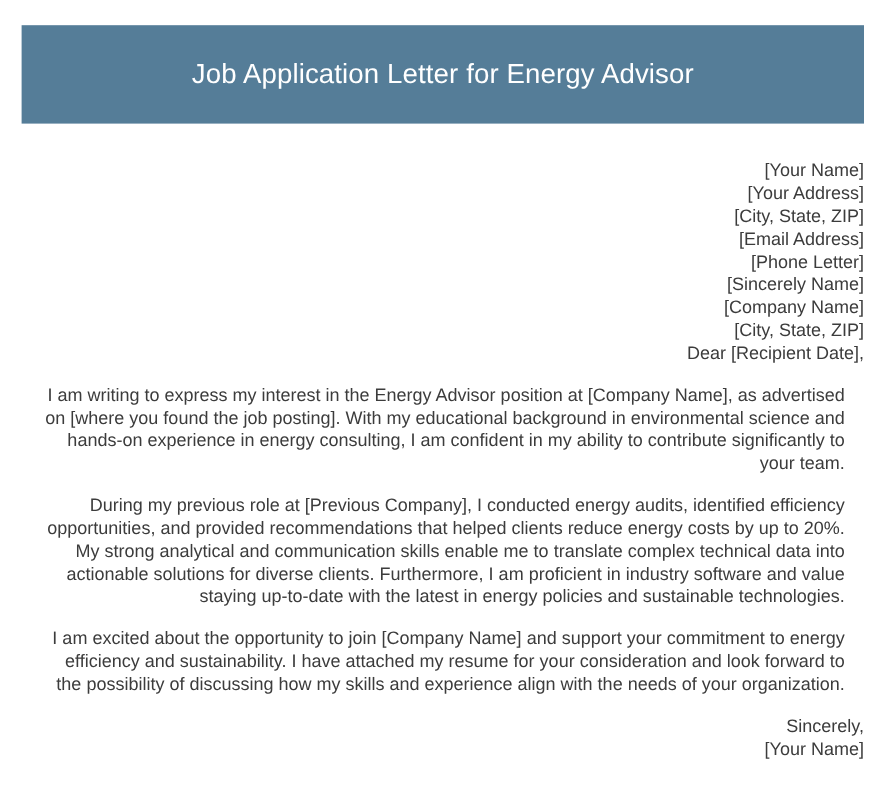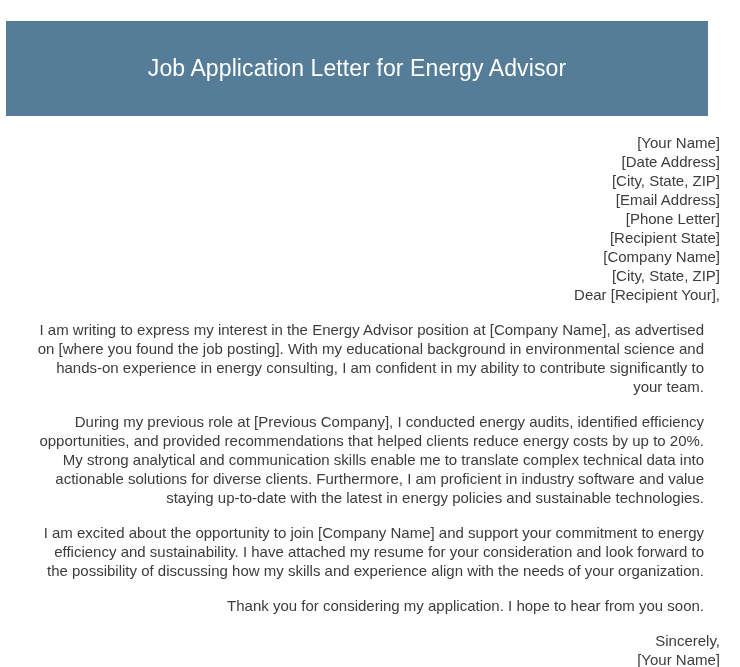--- a/index.html
+++ b/index.html
@@ -18,24 +18,24 @@
   .page {
     position: relative;
     width: 740px;
     height: 667px;
     background: #ffffff;
   }
 
   
   .header-banner {
     position: absolute;
-    left: 6px;
+    left: 18px;
     top: 21px;
     width: 702px;
-    height: 95px;
+    height: 82px;
     background: #557d98;
     display: flex;
     align-items: center;
     justify-content: center;
     box-sizing: border-box;
   }
   .header-title {
     color: #ffffff;
     font-family: "Liberation Sans", sans-serif;
     font-size: 23px;
@@ -76,37 +76,36 @@
 <div class="page">
 
   <div class="header-banner">
     <div class="header-title">Job Application Letter for Energy Advisor</div>
   </div>
 
   <div class="letter-body">
 
     <div>
       <div class="letter-line">[Your Name]</div>
-      <div class="letter-line">[Date Address]</div>
+      <div class="letter-line">[Your Address]</div>
       <div class="letter-line">[City, State, ZIP]</div>
       <div class="letter-line">[Email Address]</div>
       <div class="letter-line">[Phone Letter]</div>
     </div>
 
     <div>
-      <div class="letter-line">[Recipient State]</div>
+      <div class="letter-line">[Sincerely Name]</div>
       <div class="letter-line">[Company Name]</div>
       <div class="letter-line">[City, State, ZIP]</div>
     </div>
 
-    <div class="letter-line">Dear [Recipient Your],</div>
+    <div class="letter-line">Dear [Recipient Date],</div>
 
     <p class="letter-para">I am writing to express my interest in the Energy Advisor position at [Company Name], as advertised on [where you found the job posting]. With my educational background in environmental science and hands-on experience in energy consulting, I am confident in my ability to contribute significantly to your team.</p>
     <p class="letter-para">During my previous role at [Previous Company], I conducted energy audits, identified efficiency opportunities, and provided recommendations that helped clients reduce energy costs by up to 20%. My strong analytical and communication skills enable me to translate complex technical data into actionable solutions for diverse clients. Furthermore, I am proficient in industry software and value staying up-to-date with the latest in energy policies and sustainable technologies.</p>
     <p class="letter-para">I am excited about the opportunity to join [Company Name] and support your commitment to energy efficiency and sustainability. I have attached my resume for your consideration and look forward to the possibility of discussing how my skills and experience align with the needs of your organization.</p>
-    <p class="letter-para">Thank you for considering my application. I hope to hear from you soon.</p>
 
     <div class="letter-line">Sincerely,</div>
     <div class="letter-line">[Your Name]</div>
 
   </div>
 
 </div>
 
 </body></html>

